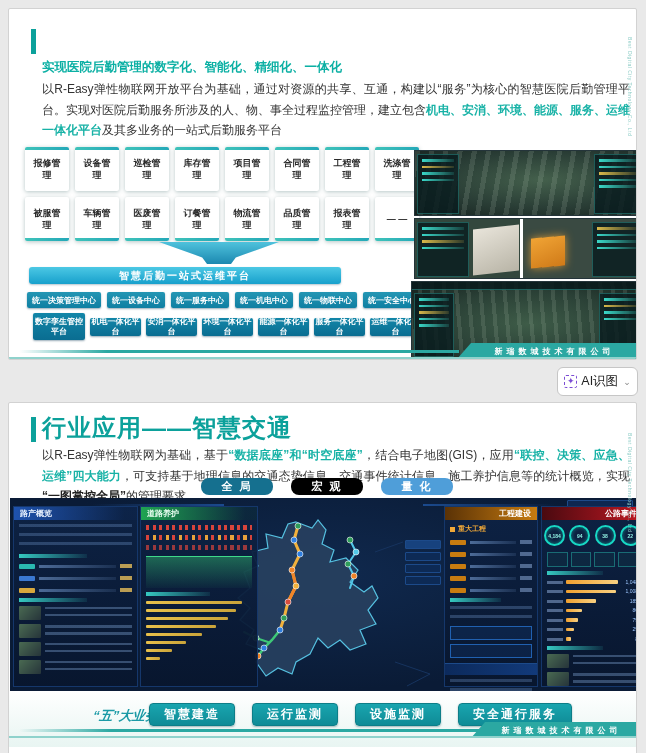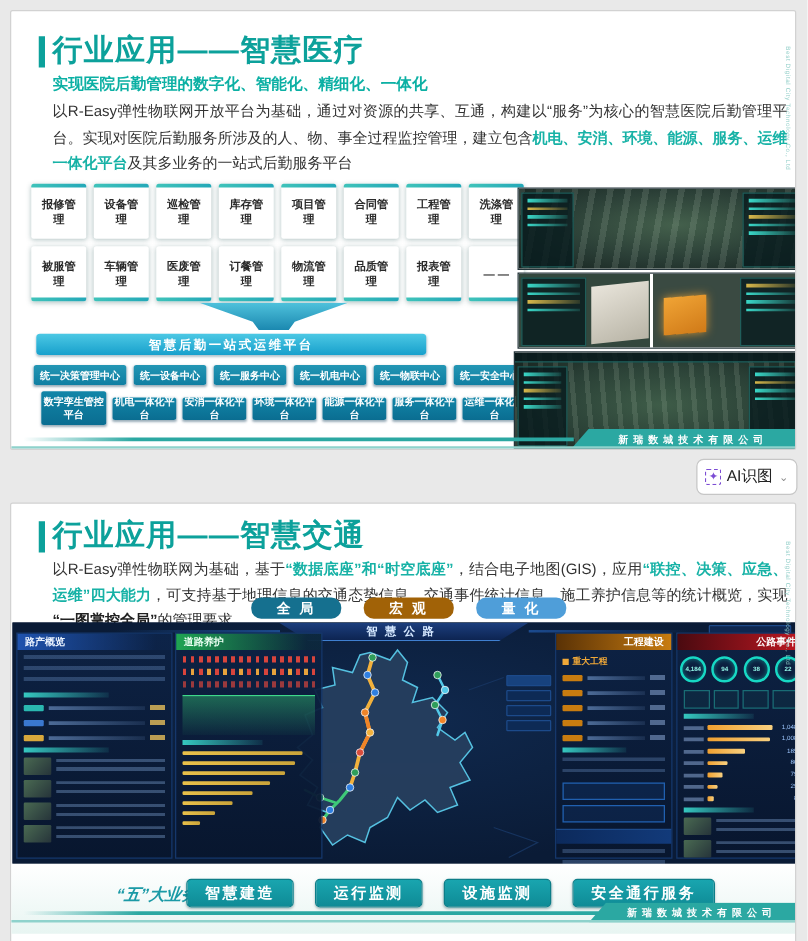--- a/index.html
+++ b/index.html
@@ -136,21 +136,20 @@
   .biz-btns { position:absolute; left:140px; top:12px; display:flex; gap:17px; }
   .biz-btn { height:23px; padding:0 14px; background:linear-gradient(180deg,#19a5af,#0f8b96); border:1px solid #0d7e88; border-radius:4px;
              color:#fff; font-size:12px; font-weight:bold; letter-spacing:2px; display:flex; align-items:center; justify-content:center;
              box-shadow:0 1px 2px rgba(0,60,70,.35); white-space:nowrap; }
 </style>
 </head>
 <body>
 
 <div class="slide" id="slide1">
   <div class="title-bar" style="left:22px;top:20px;"></div>
-  <div class="slide-title" style="left:33px;top:15px;">行业应用——智慧医疗</div>
   <div class="subtitle" style="left:33px;top:50px;">实现医院后勤管理的数字化、智能化、精细化、一体化</div>
   <div class="para" style="left:33px;top:70px;width:588px;"><span>以R-Easy弹性物联网开放平台为基础，通过对资源的共享、互通，构建以“服务”为核心的智慧医院后勤管理平台。实现对医院后勤服务所涉及的人、物、事全过程监控管理，建立包含</span><span class="hl">机电、安消、环境、能源、服务、运维一体化平台</span><span>及其多业务的一站式后勤服务平台</span></div>
 
   <div class="mod-grid">
     <div class="mcell t">
         <span>报修管理</span>
       </div>
     <div class="mcell t">
         <span>设备管理</span>
       </div>
@@ -284,27 +283,26 @@
   <span class="ai-label">AI识图</span>
   <span class="ai-chevron">⌄</span>
 </div>
 
 <div class="slide" id="slide2">
   <div class="title-bar" style="left:22px;top:14px;"></div>
   <div class="slide-title" style="left:33px;top:9px;">行业应用——智慧交通</div>
   <div class="para" style="left:33px;top:42px;width:588px;"><span>以R-Easy弹性物联网为基础，基于</span><span class="hl">“数据底座”和“时空底座”</span><span>，结合电子地图(GIS)，应用</span><span class="hl">“联控、决策、应急、运维”四大能力</span><span>，可支持基于地理信息的交通态势信息、交通事件统计信息、施工养护信息等的统计概览，实现 </span><span class="bd">“一图掌控全局”</span><span>的管理要求。</span></div>
 
   <div class="vbtn" style="left:192px;background:#15708f;">全 局</div>
-  <div class="vbtn" style="left:282px;background:#a16207;">宏 观</div>
+  <div class="vbtn" style="left:282px;background:#000000;">宏 观</div>
   <div class="vbtn" style="left:372px;background:#4f9ed9;">量 化</div>
 
   <div id="dash">
     <div class="dash-wing" style="left:82px;"></div>
     <div class="dash-wing" style="right:82px;transform:scaleX(-1);"></div>
-    <div class="dash-title">智慧公路</div>
     <div class="dash-clock"></div>
 
     <svg style="position:absolute;left:135px;top:14px;" width="300" height="178" viewBox="0 0 300 178">
       <path d="M40,120 L10,140 M250,150 L285,162 L262,174 M230,40 L258,30 M20,60 L40,70" stroke="#16335e" stroke-width="1" fill="none"></path>
       <path d="M151,10 L167,16 L173,8 L181,18 L177,32 L189,38 L185,50 L201,46 L213,58 L205,70 L219,80 L227,74 L233,86 L223,98 L231,112 L215,118 L221,132 L205,138 L195,128 L183,136 L173,126 L165,142 L151,150 L147,162 L133,156 L121,164 L111,150 L117,138 L101,132 L109,118 L95,108 L105,96 L93,86 L105,76 L99,60 L113,54 L107,40 L123,36 L121,22 L137,26 L143,12 Z" fill="#263f5e" stroke="#59c8e8" stroke-width="1.2" opacity="0.96"></path>
       <polyline points="153,14 149,28 155,42 147,58 151,74 143,90 139,106 135,118" fill="none" stroke="#f2b13c" stroke-width="3" stroke-linecap="round"></polyline>
       <polyline points="147,58 151,74 143,90" fill="none" stroke="#f08428" stroke-width="3" stroke-linecap="round"></polyline>
       <polyline points="135,118 127,128 119,136 113,144" fill="none" stroke="#3ec878" stroke-width="2.5" stroke-linecap="round"></polyline>
       <polyline points="99,120 111,126 123,130" fill="none" stroke="#3ec878" stroke-width="2" stroke-linecap="round"></polyline>
       <polyline points="205,28 211,40 203,52 209,64 205,76" fill="none" stroke="#52c8e8" stroke-width="2" stroke-linecap="round"></polyline>

